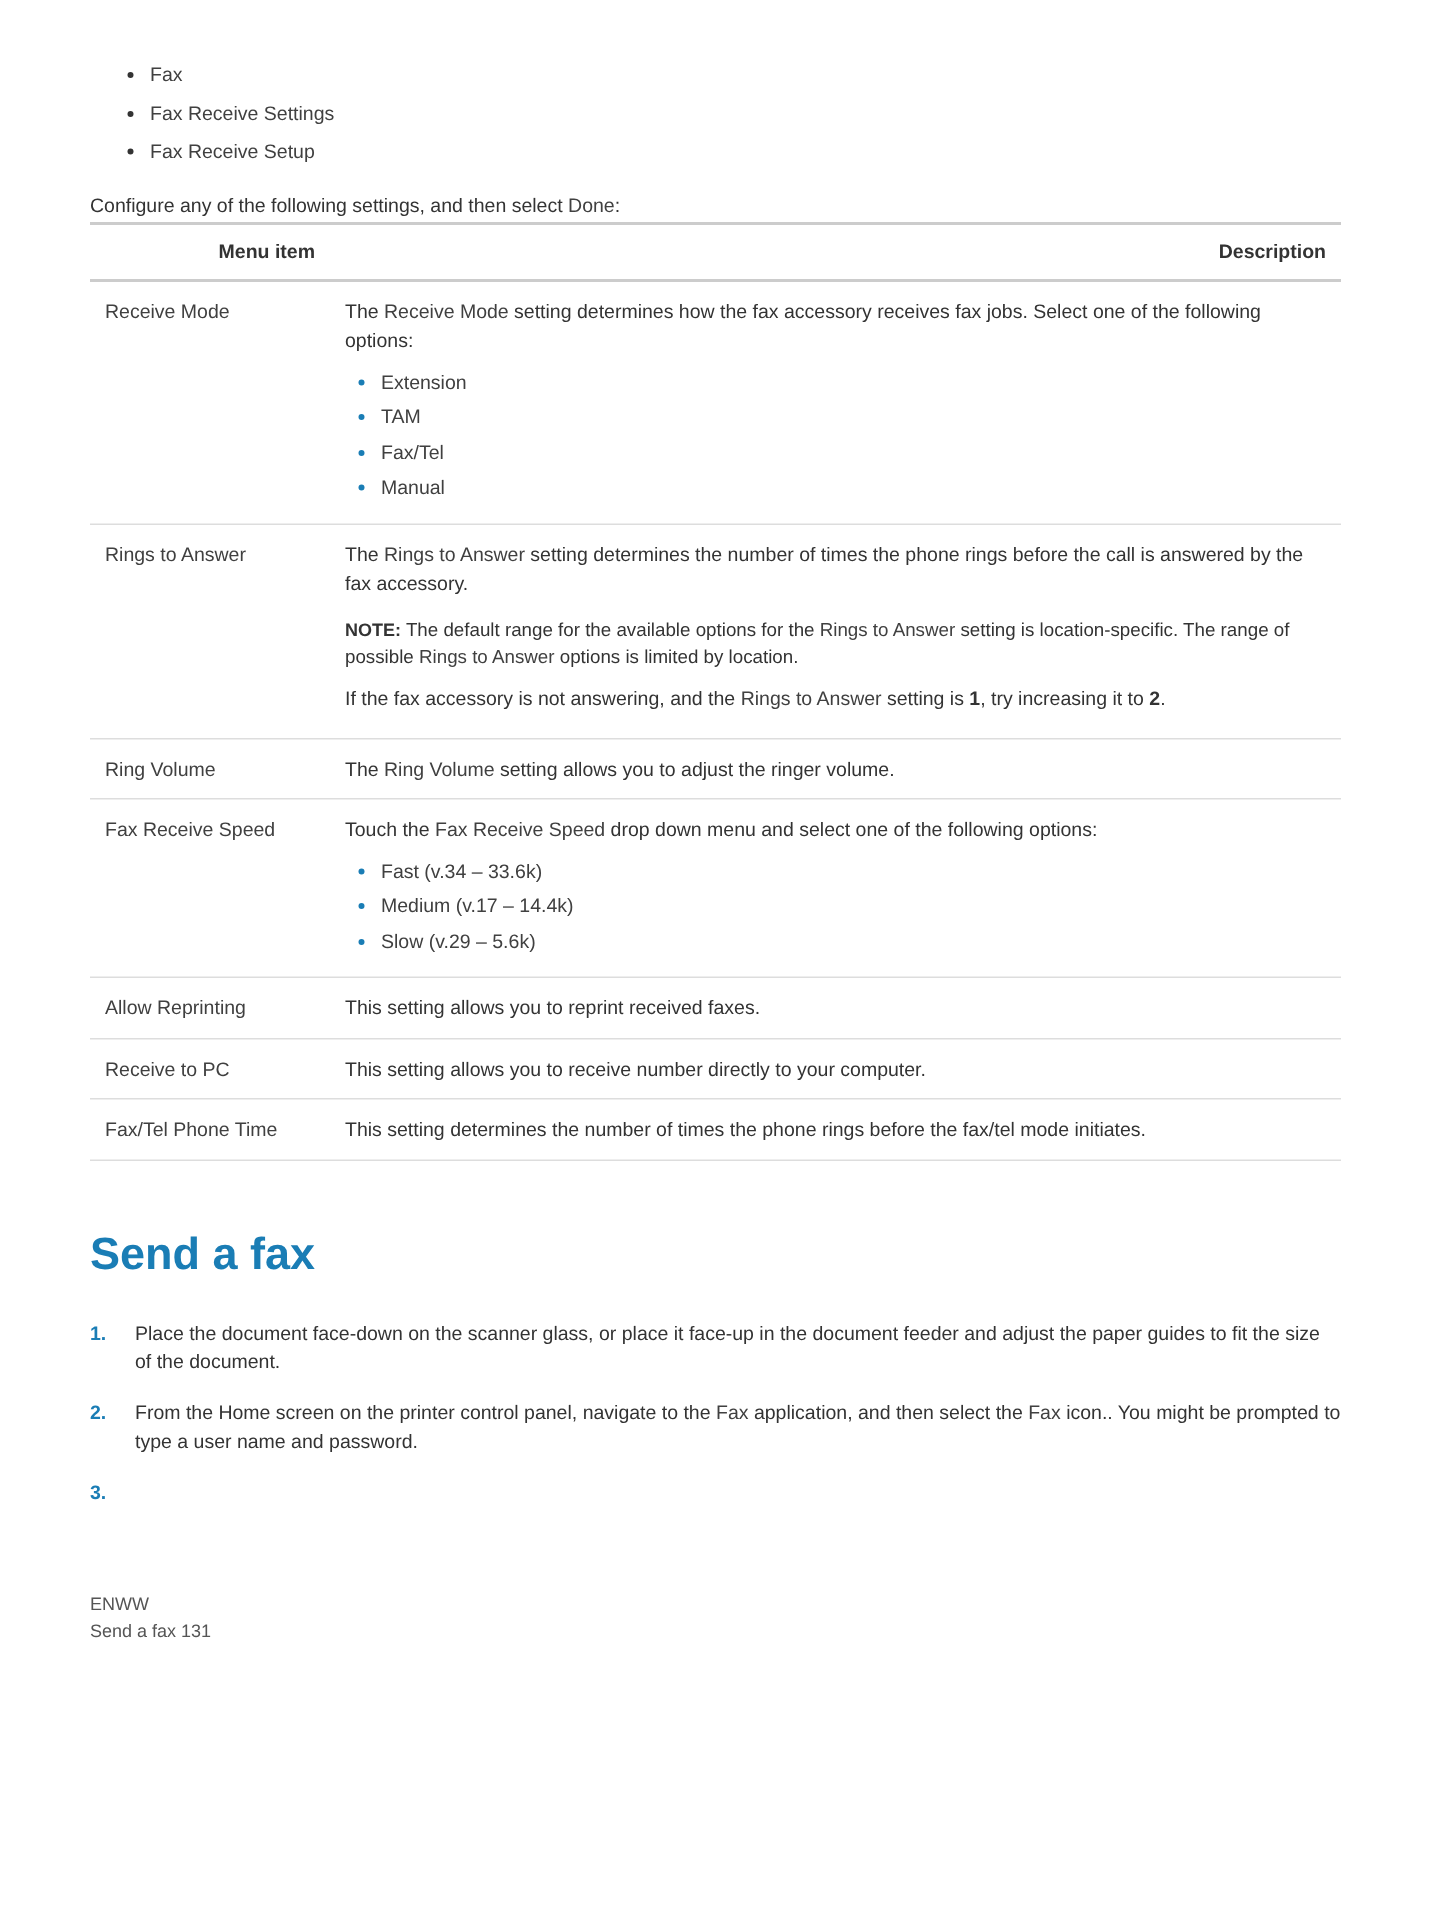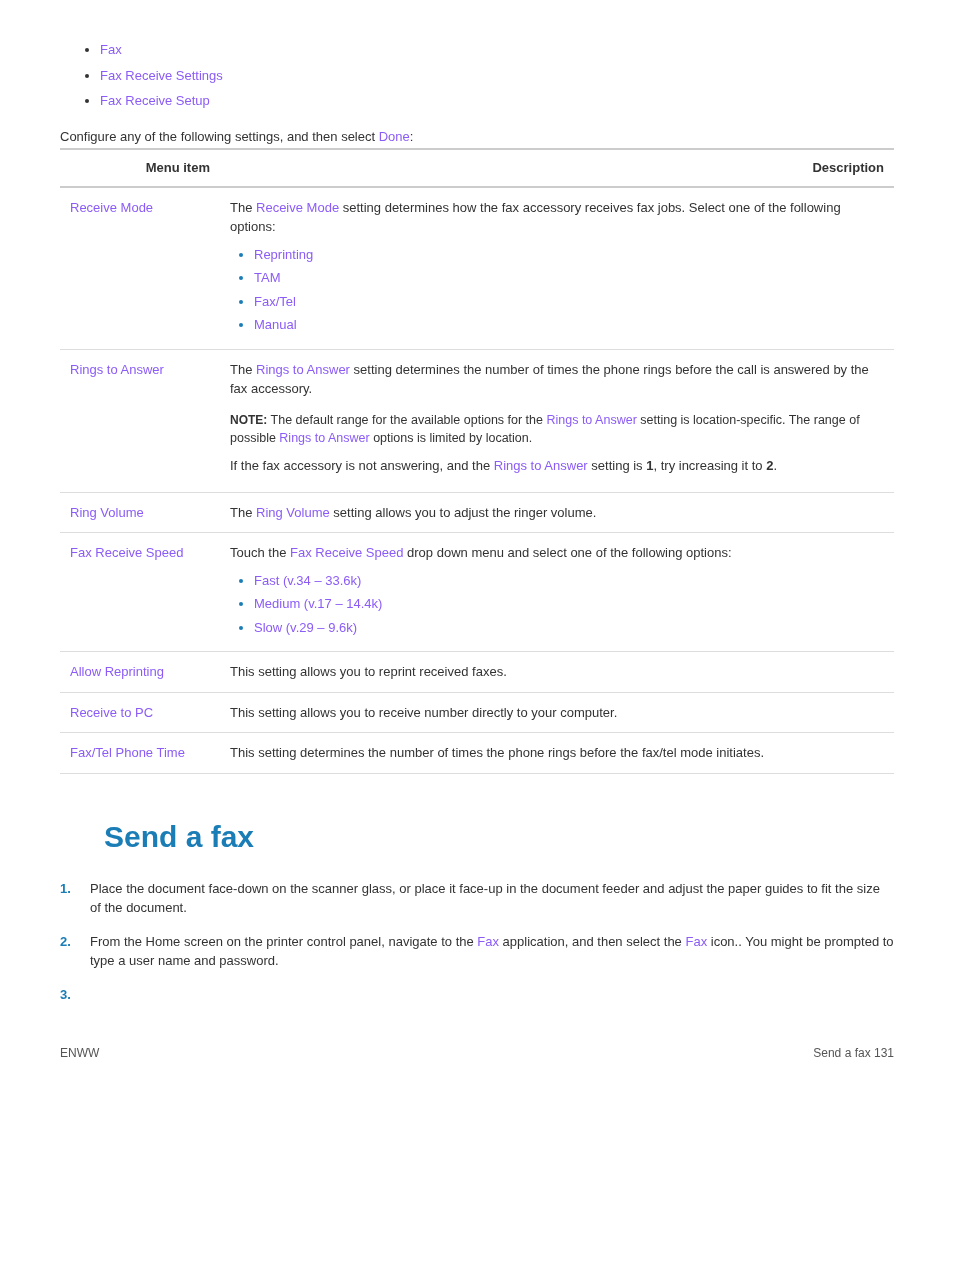--- a/index.html
+++ b/index.html
@@ -13,21 +13,21 @@
     }
     .bullet-list {
       list-style: disc;
       padding-left: 40px;
       margin-bottom: 16px;
     }
     .bullet-list li {
       margin-bottom: 6px;
     }
     .link {
-      color: #8b5cf6;
+      color: #404040;
       text-decoration: none;
     }
     .configure-text {
       margin-bottom: 2px;
       font-size: 13px;
     }
     table {
       width: 100%;
       border-collapse: collapse;
       margin-bottom: 40px;
@@ -70,43 +70,43 @@
     .note-block {
       margin-top: 12px;
       margin-bottom: 8px;
       font-size: 12.5px;
     }
     .send-a-fax-title {
       font-size: 30px;
       color: #1a7db5;
       font-weight: bold;
       margin-bottom: 20px;
-      margin-left: 44px;
     }
     .numbered-list {
       list-style: none;
       padding-left: 0;
     }
     .numbered-list li {
       display: flex;
       gap: 12px;
       margin-bottom: 14px;
       font-size: 13px;
     }
     .num {
       color: #1a7db5;
       font-weight: bold;
       min-width: 18px;
     }
     .page-footer {
       display: flex;
       justify-content: space-between;
-      margin-top: 40px;
+      margin-top: 56px;
       font-size: 12px;
       color: #555;
+      flex-direction: column;
     }
     .desc-text { margin-bottom: 6px; }
   </style>
 </head>
 <body>
 
 <ul class="bullet-list">
   <li>
     <a class="link">Fax</a>
   </li>
@@ -129,21 +129,21 @@
       <th>Description</th>
     </tr>
   </thead>
   <tbody>
 
     <tr>
       <td><a class="link">Receive Mode</a></td>
       <td>
         <span>The </span><a class="link">Receive Mode</a><span> setting determines how the fax accessory receives fax jobs. Select one of the following options:</span>
         <ul class="inner-list">
-          <li><a class="link">Reprinting</a></li>
+          <li><a class="link">Extension</a></li>
           <li><a class="link">TAM</a></li>
           <li><a class="link">Fax/Tel</a></li>
           <li><a class="link">Manual</a></li>
         </ul>
       </td>
     </tr>
 
     <tr>
       <td><a class="link">Rings to Answer</a></td>
       <td>
@@ -160,21 +160,21 @@
       </td>
     </tr>
 
     <tr>
       <td><a class="link">Fax Receive Speed</a></td>
       <td>
         <span>Touch the </span><a class="link">Fax Receive Speed</a><span> drop down menu and select one of the following options:</span>
         <ul class="inner-list">
           <li><a class="link">Fast (v.34 – 33.6k)</a></li>
           <li><a class="link">Medium (v.17 – 14.4k)</a></li>
-          <li><a class="link">Slow (v.29 – 9.6k)</a></li>
+          <li><a class="link">Slow (v.29 – 5.6k)</a></li>
         </ul>
       </td>
     </tr>
 
 
     <tr>
       <td><a class="link">Allow Reprinting</a></td>
       <td>
         <span>This setting allows you to reprint received faxes.</span>
       </td>

